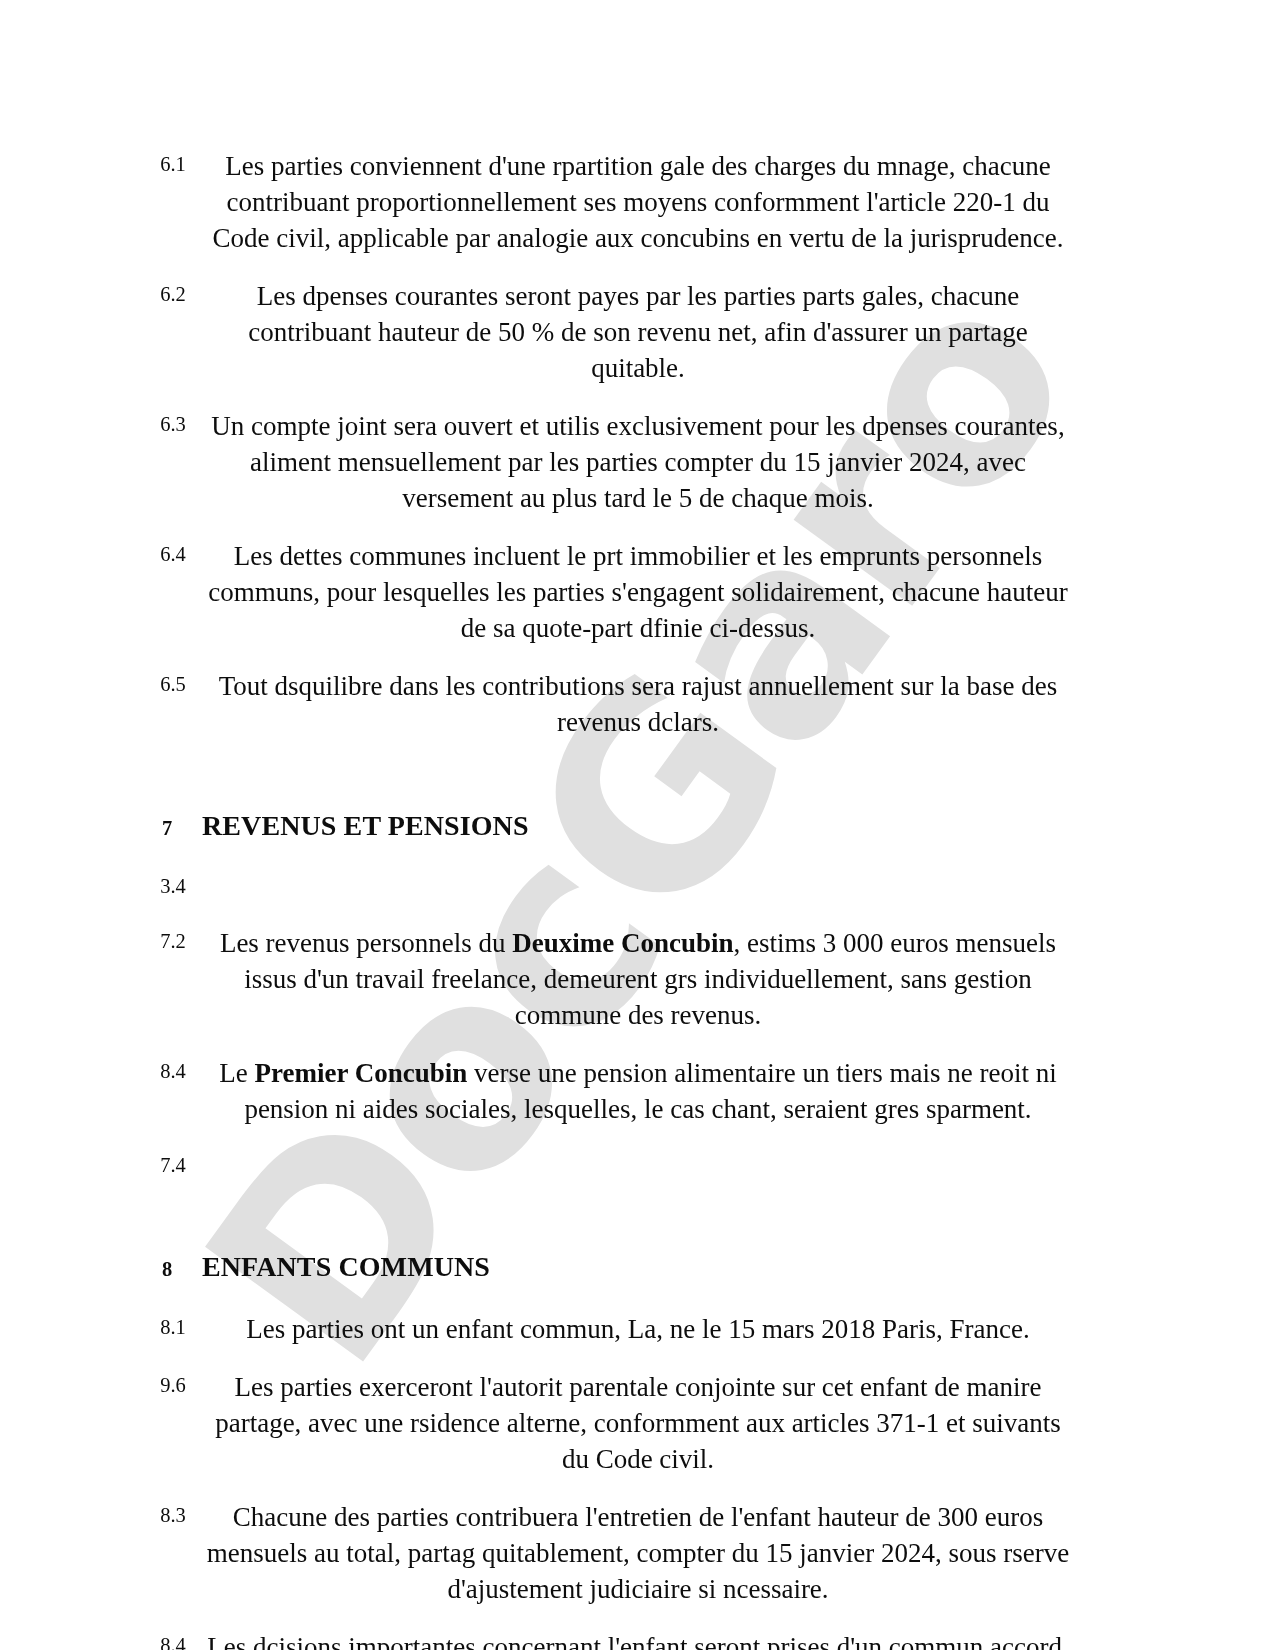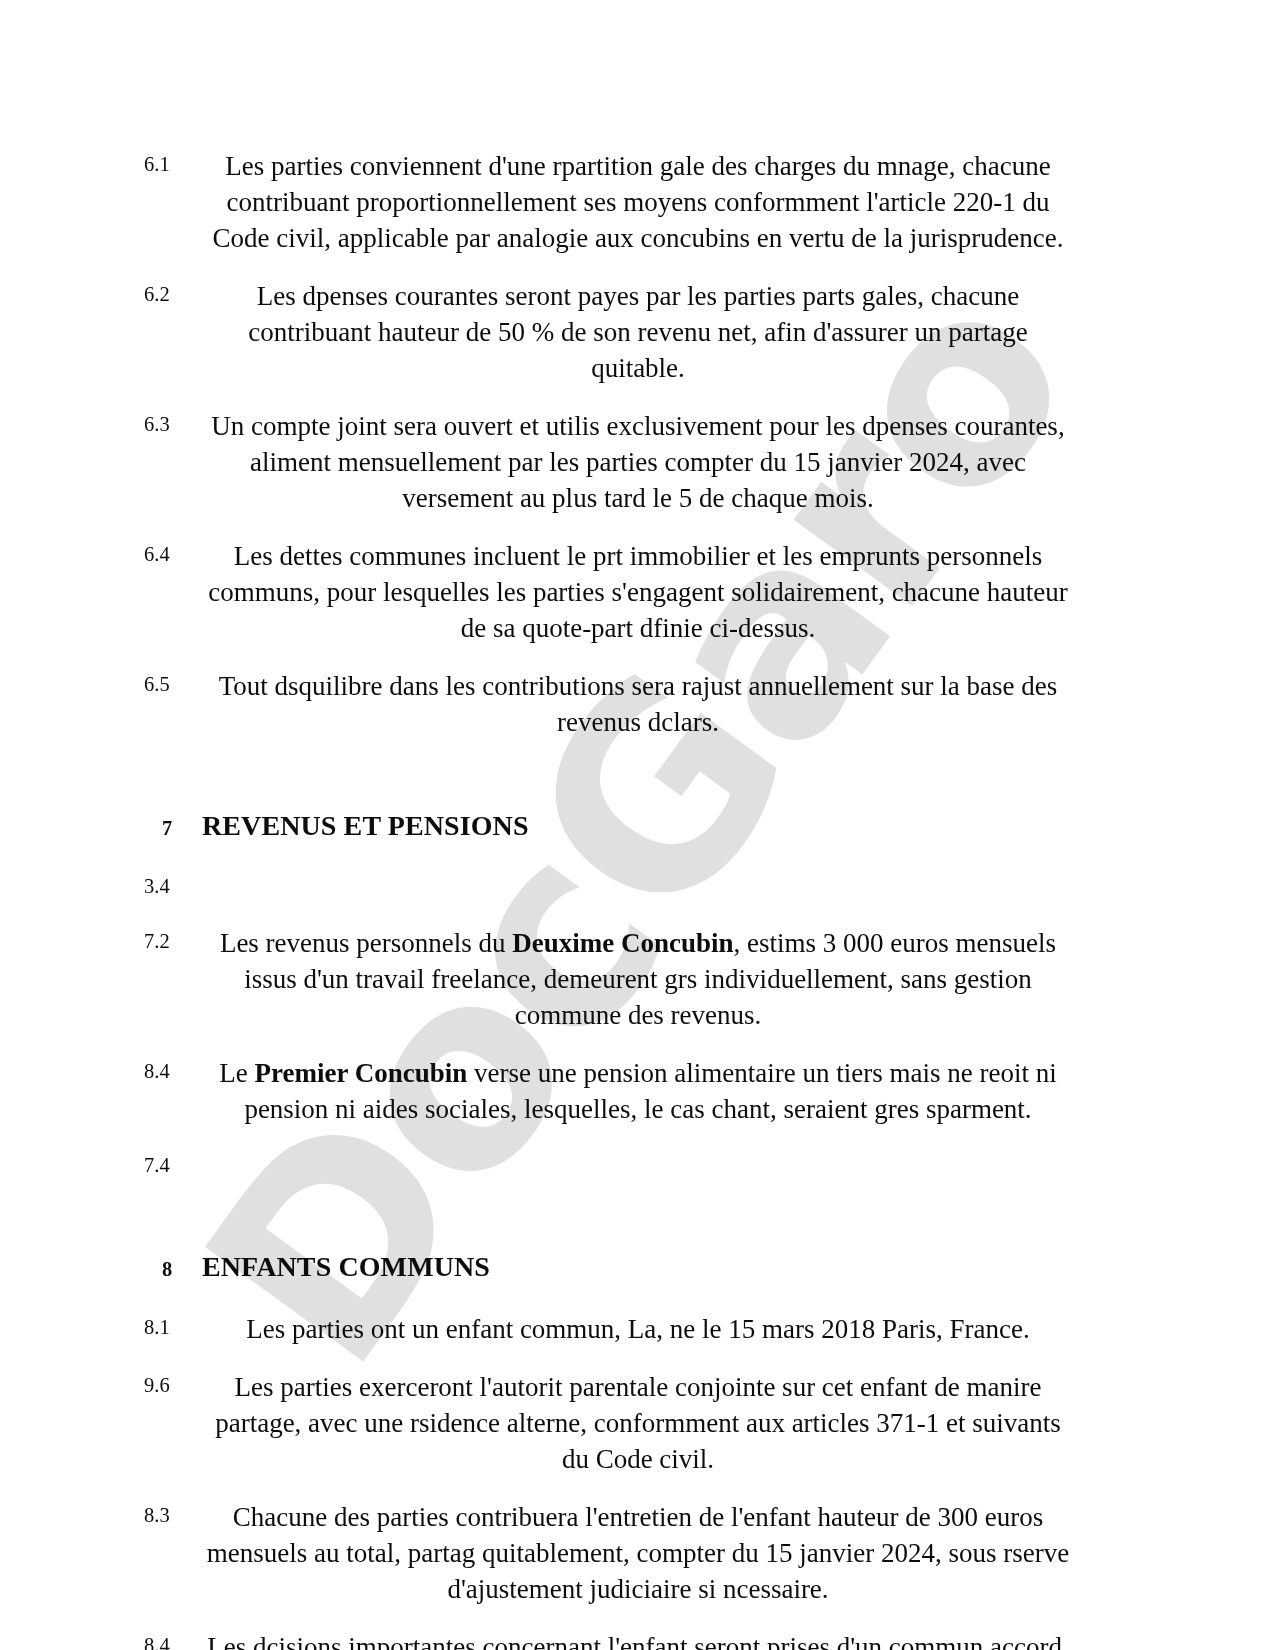--- a/index.html
+++ b/index.html
@@ -56,21 +56,21 @@
 
   .clause {
     display: flex;
     align-items: flex-start;
     margin-bottom: 22px;
   }
   .clause-num {
     flex: 0 0 62px;
     font-size: 20.5px;
     line-height: 32.5px;
-    text-align: left;
+    text-align: center;
     padding-left: 4px;
     box-sizing: border-box;
   }
   .clause-body {
     flex: 1 1 auto;
     font-size: 27px;
     line-height: 36px;
     text-align: center;
     max-width: 872px;
   }

